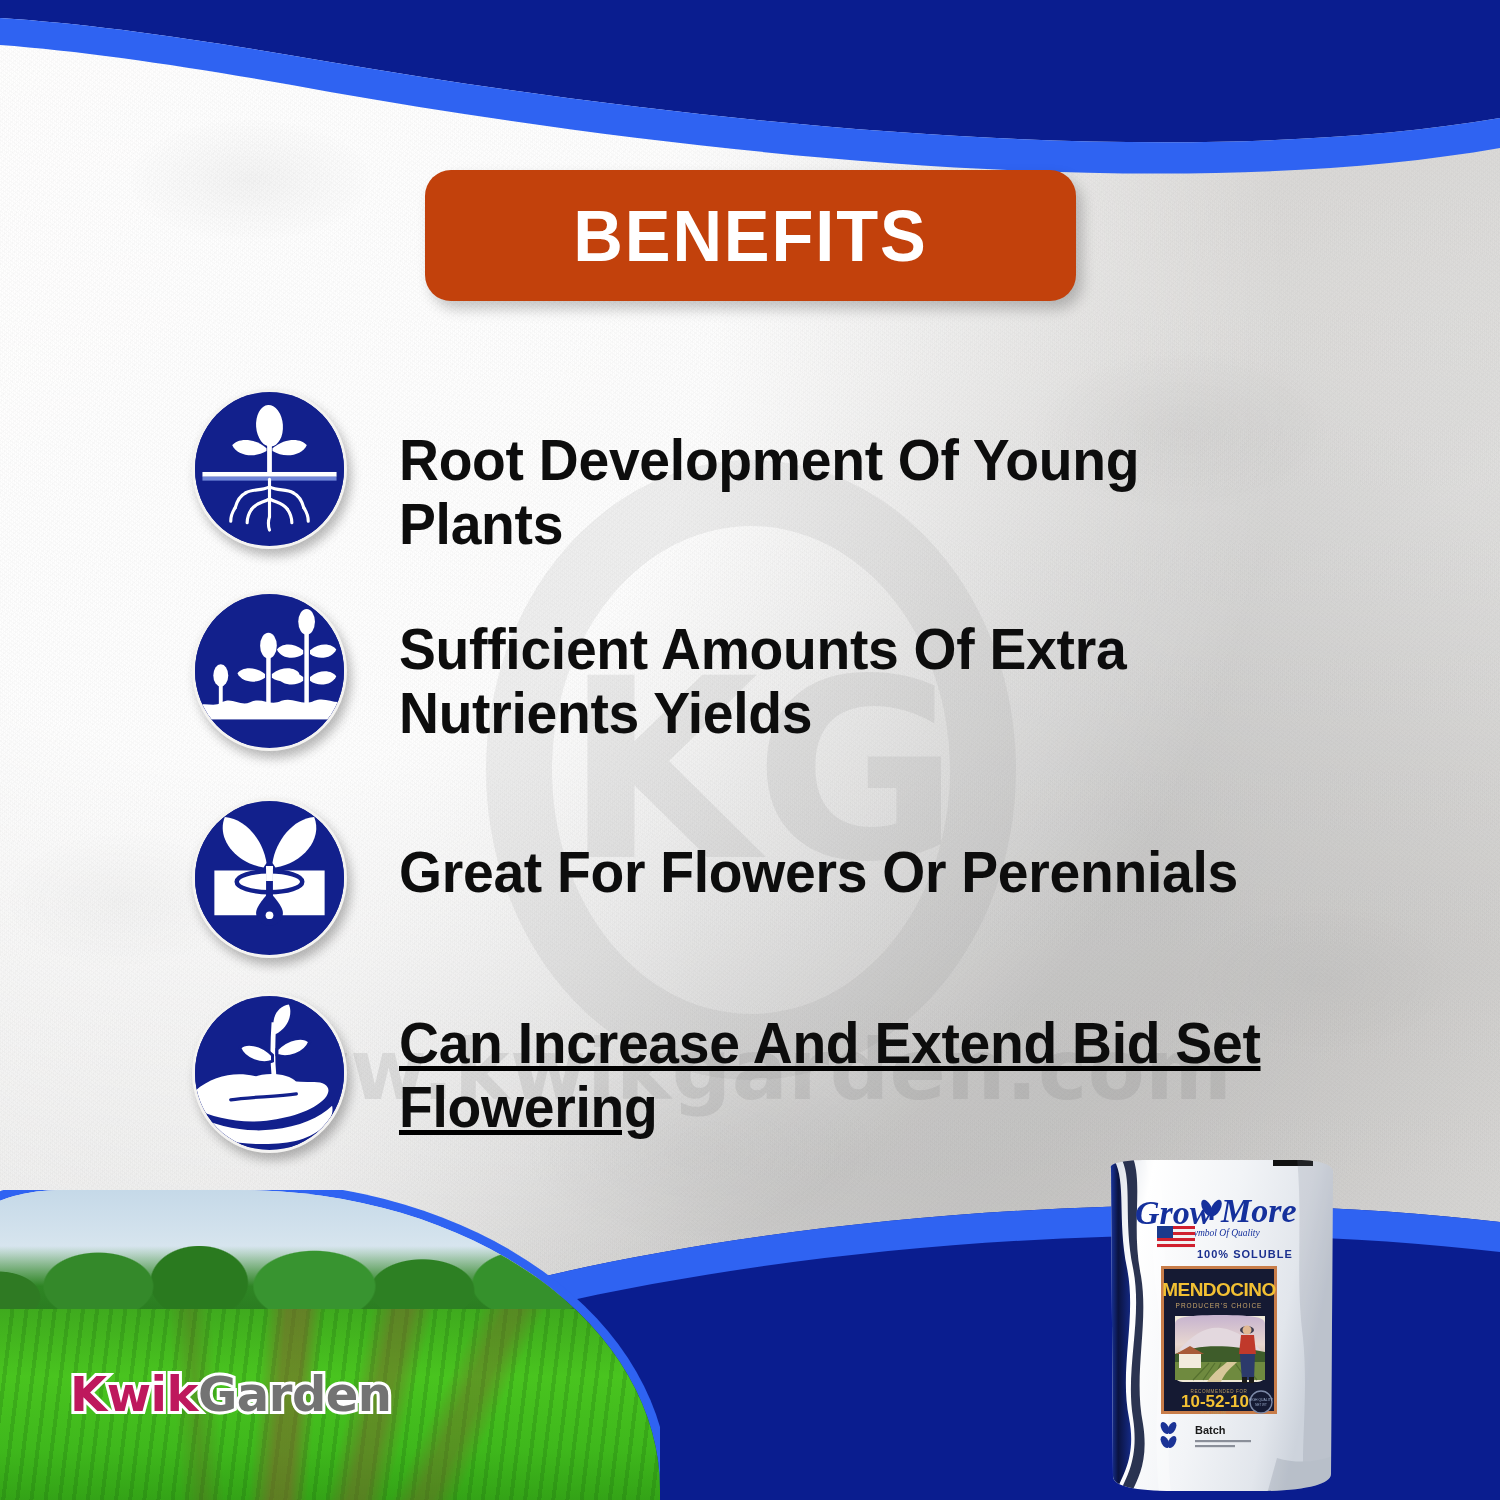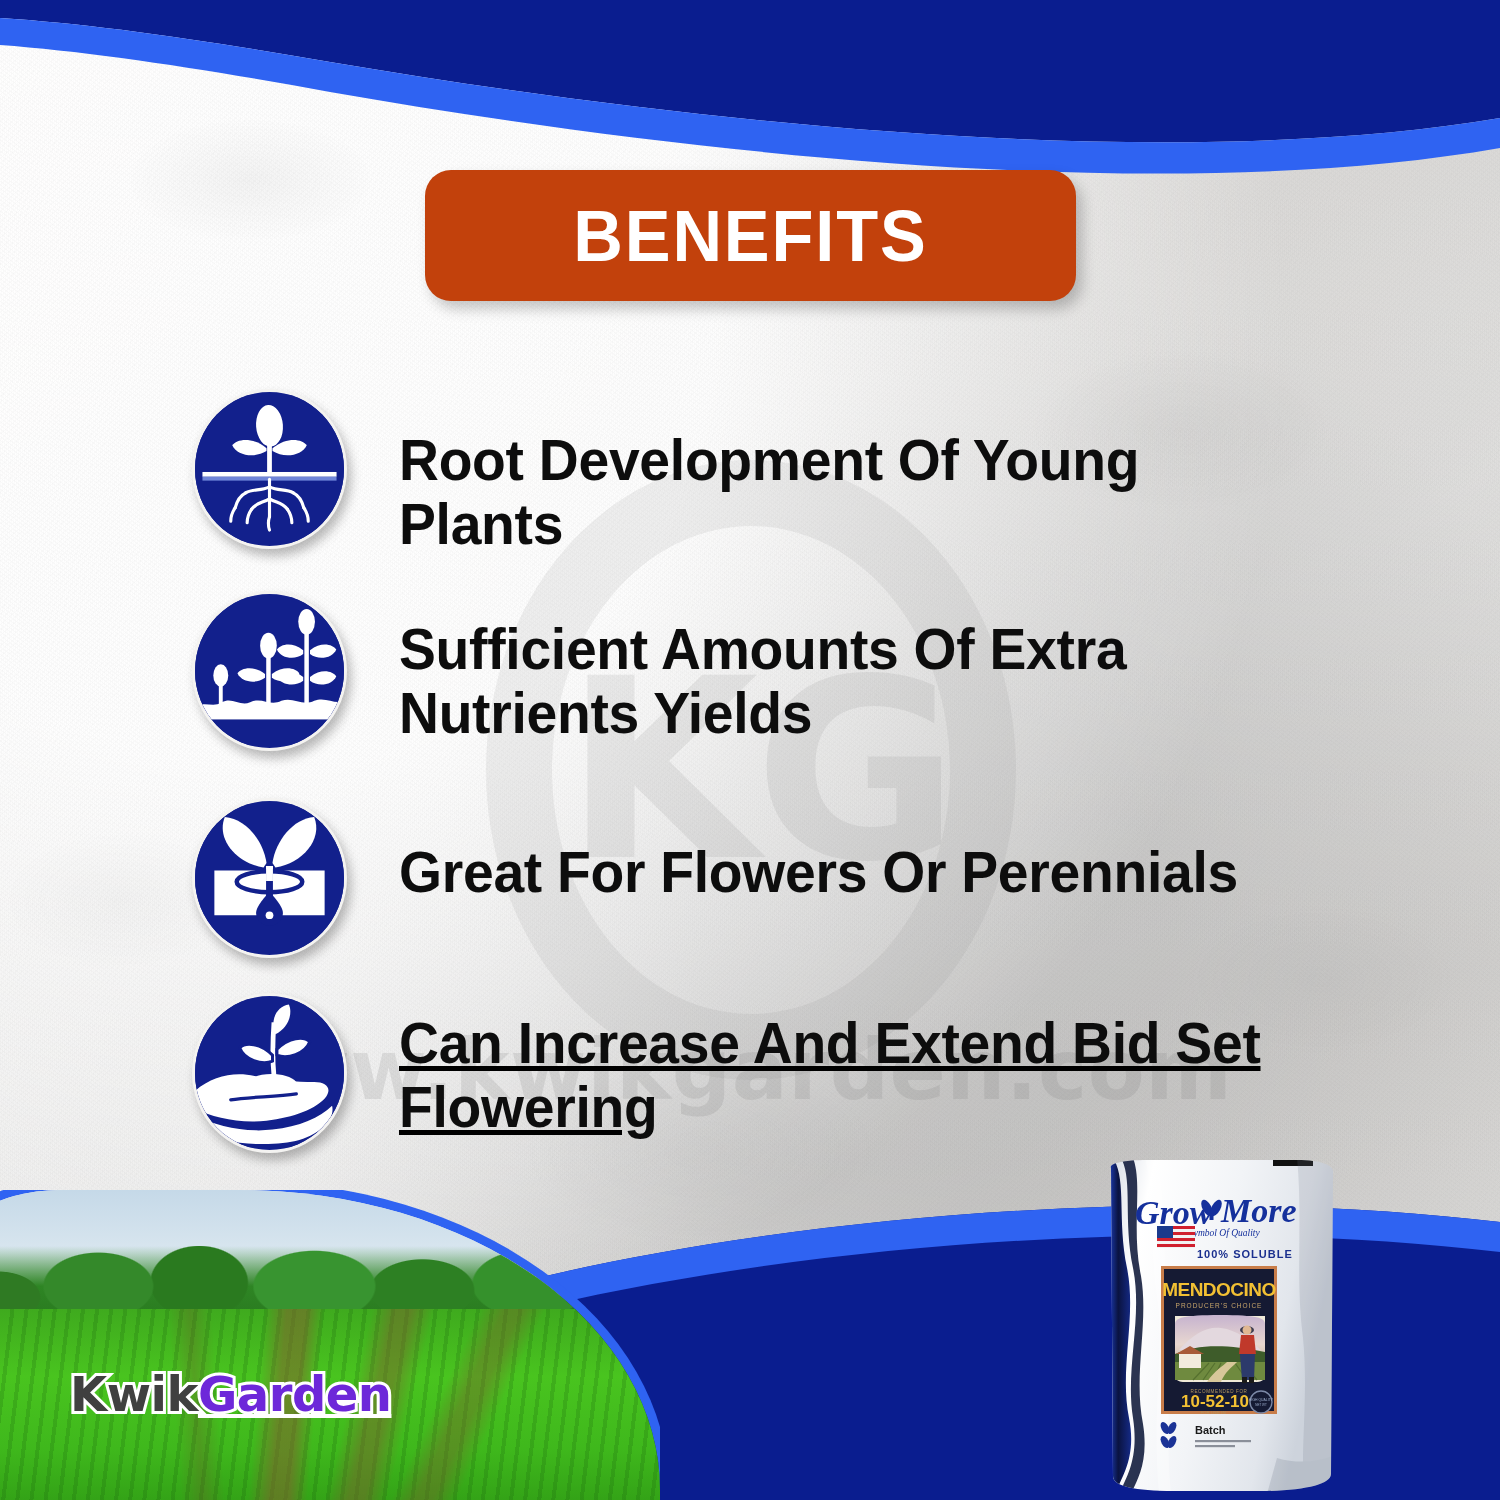--- a/index.html
+++ b/index.html
@@ -182,22 +182,22 @@
 
   .kwik-logo {
     position:absolute;
     left:70px; bottom:78px;
     font-size:48px; font-weight:700;
     letter-spacing:-.5px;
     font-family:"DejaVu Sans", sans-serif;
     white-space:nowrap;
     z-index:30;
   }
-  .kwik-logo .k1 { color:#404040; -webkit-text-stroke:6px #ffffff; paint-order:stroke fill; }
-  .kwik-logo .k2 { color:#6d28d9; -webkit-text-stroke:6px #ffffff; paint-order:stroke fill;text-decoration:underline; }
+  .kwik-logo .k1 { color:#be185d; -webkit-text-stroke:6px #ffffff; paint-order:stroke fill; }
+  .kwik-logo .k2 { color:#737373; -webkit-text-stroke:6px #ffffff; paint-order:stroke fill; }
 
   
   .bag {
     position:absolute;
     left:1097px; top:1158px;
     width:250px; height:336px;
     z-index:40;
   }
   .bag svg { width:100%; height:100%; display:block; }
 </style>

